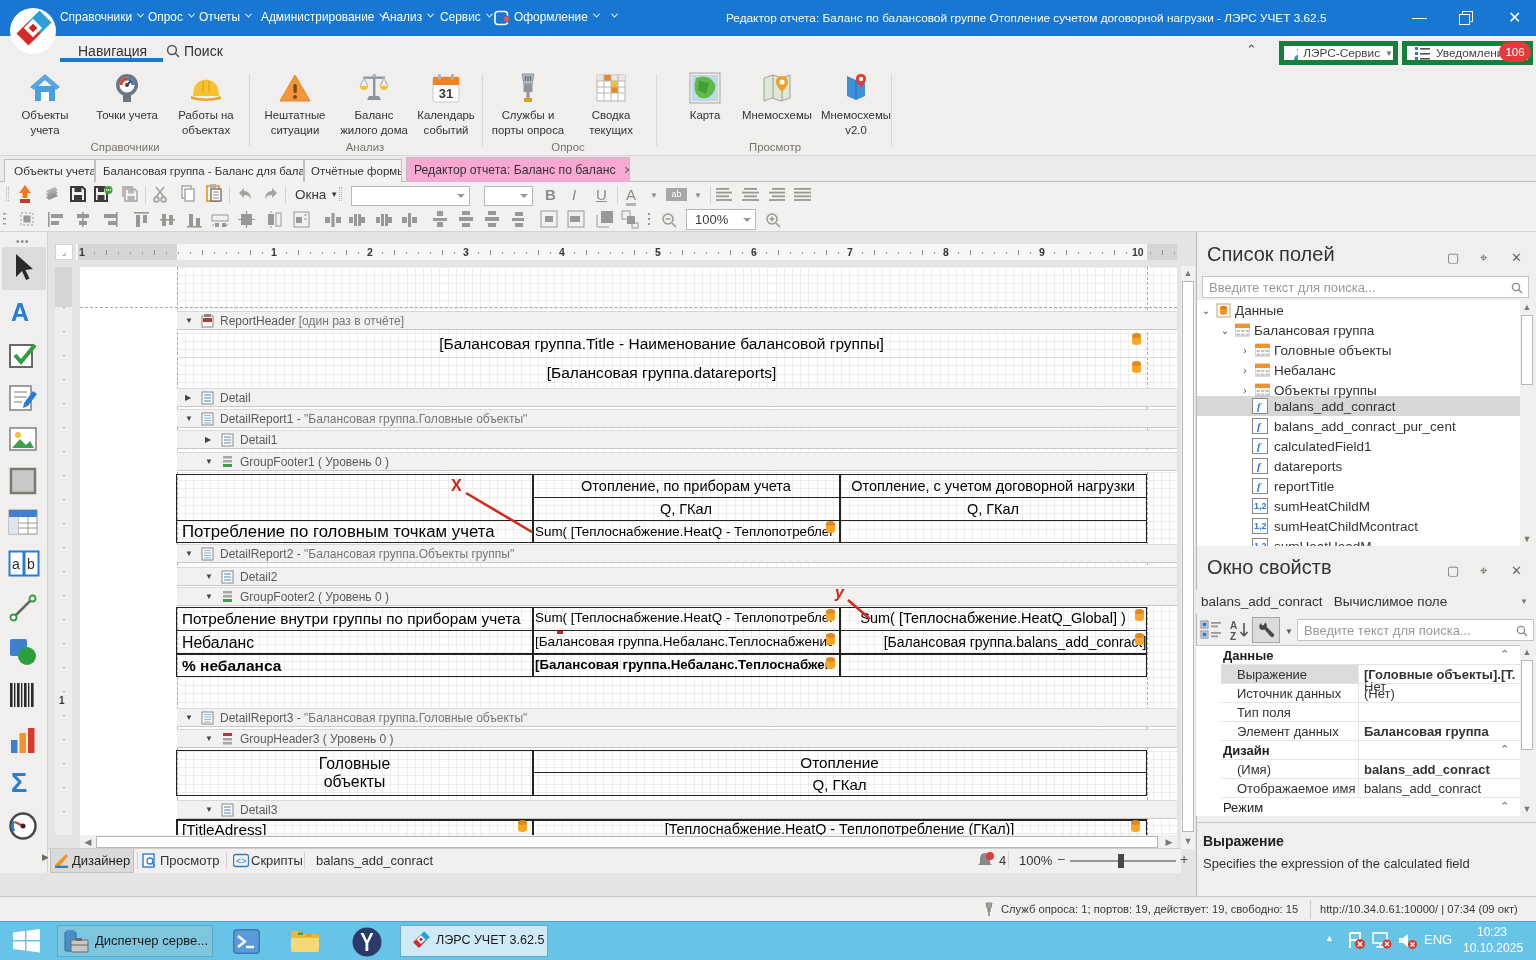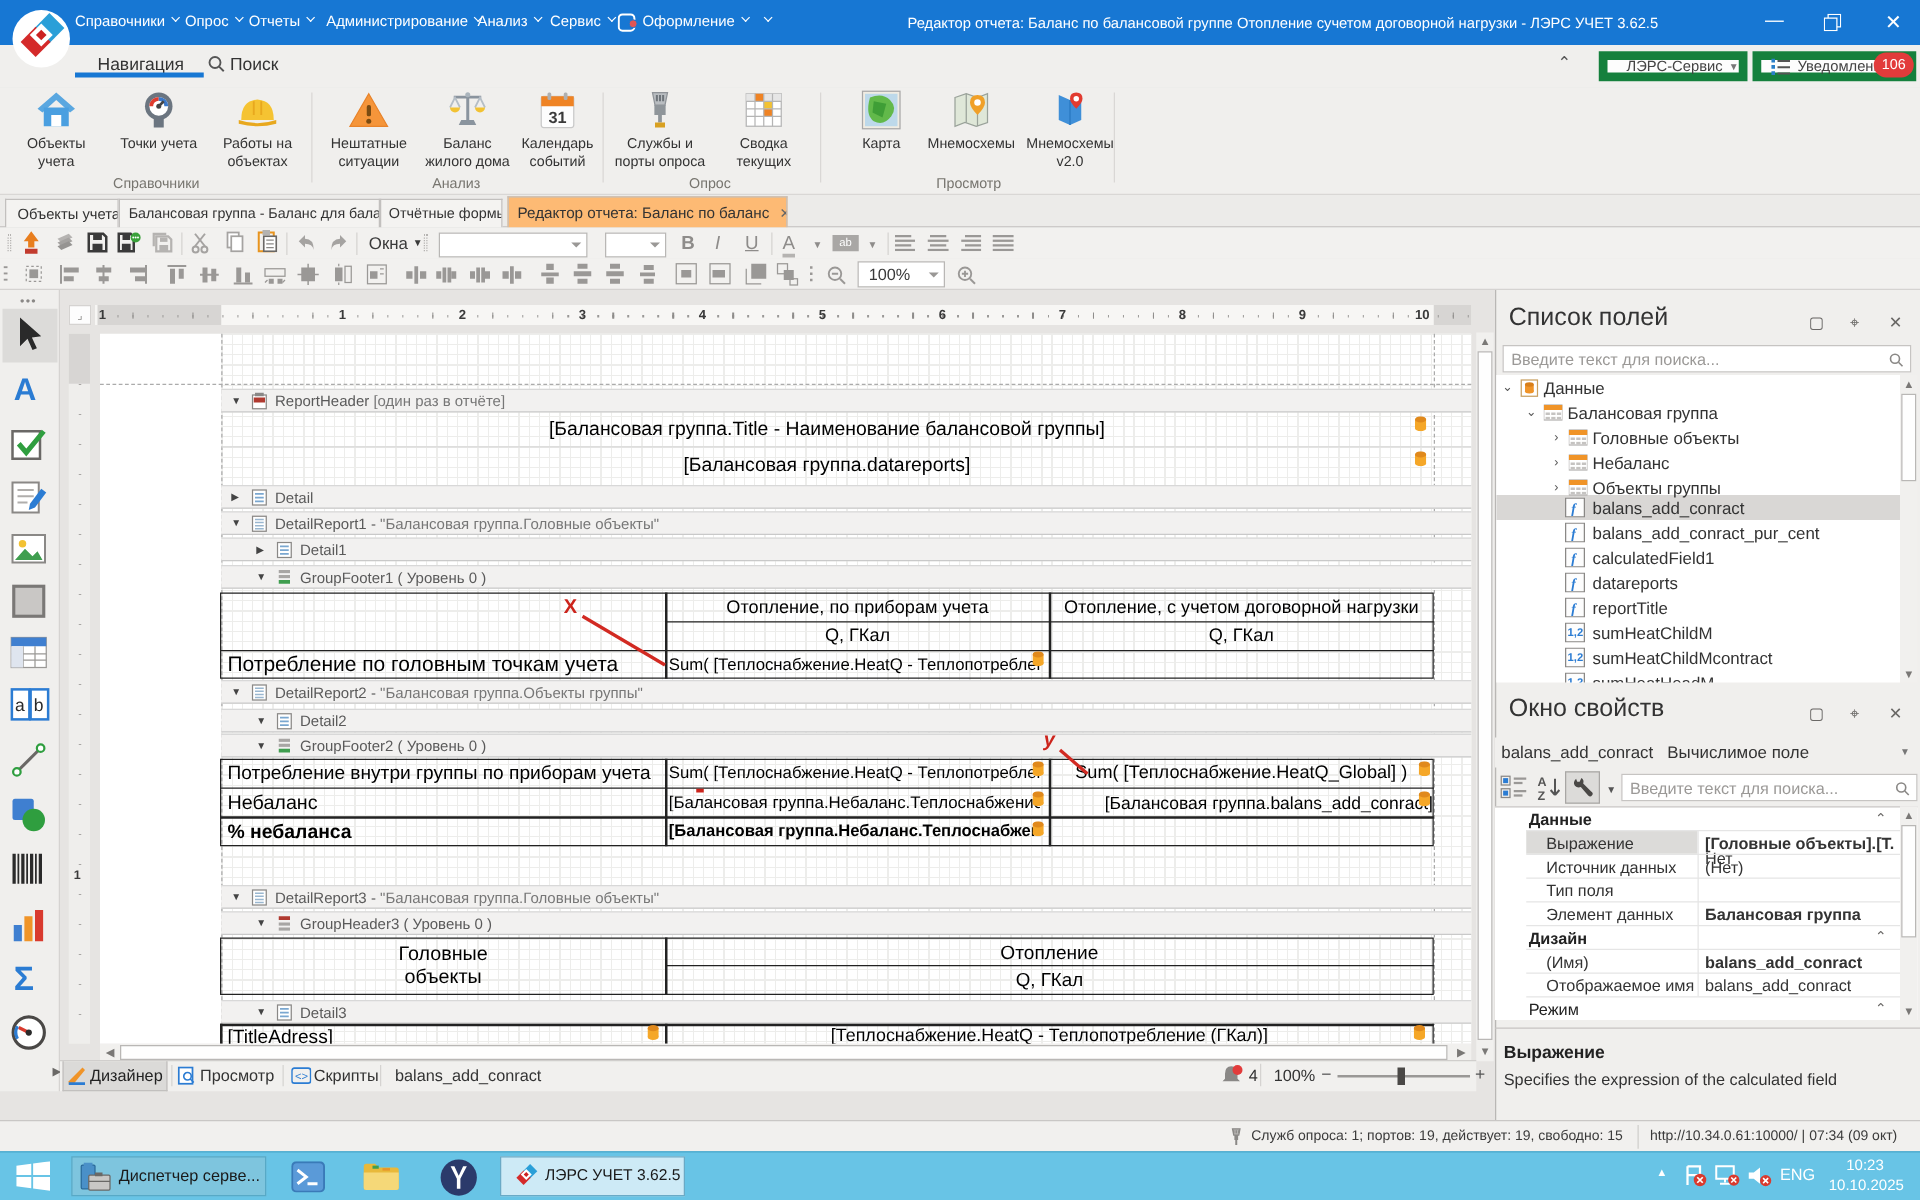--- a/index.html
+++ b/index.html
@@ -7,31 +7,31 @@
 .abs{position:absolute}
 #root{position:relative;width:1536px;height:960px;background:#e6e4e2;overflow:hidden;font-family:"Liberation Sans",sans-serif}
 
 #titlebar{left:0;top:0;width:1536px;height:36px;background:#1777d3;color:#fff}
 .menu{top:10px;font-size:11.9px;color:#fff;white-space:nowrap}
 .chev{display:inline-block;width:5px;height:5px;border-right:1.5px solid #fff;border-bottom:1.5px solid #fff;transform:rotate(45deg) translate(-1px,-1px);margin-left:6px;vertical-align:3px}
 
 #navrow{left:0;top:36px;width:1536px;height:34px;background:#f0efed}
 .navtab{top:43px;font-size:14px;color:#333}
 #navunder{left:60px;top:58px;width:103px;height:4px;background:#1777d3}
-.hbtn{top:41px;height:24px;border:7px solid #15803d;background:#fdfdfd;font-size:11.8px;color:#444;display:flex;align-items:center;white-space:nowrap}
+.hbtn{top:41px;height:24px;border:5px solid #15803d;background:#fdfdfd;font-size:11.8px;color:#444;display:flex;align-items:center;white-space:nowrap}
 
 #ribbon{left:0;top:70px;width:1536px;height:86px;background:#f0efed;border-bottom:1px solid #d9d7d5}
 .ricon{top:72px;width:34px;height:32px}
 .rlbl{top:108px;font-size:11.4px;color:#333;text-align:center;line-height:15px;white-space:nowrap}
 .rsep{top:74px;width:1px;height:72px;background:#d9d7d5}
 .rgrp{top:141px;font-size:11.4px;color:#77756f;text-align:center;white-space:nowrap}
 
 #tabrow{left:0;top:156px;width:1536px;height:26px;background:#ecebe9;border-bottom:1px solid #c2c0be}
 .dtab{top:159px;height:23px;background:#f4f3f1;border:1px solid #c2c0be;border-bottom:none;font-size:11.8px;color:#333;display:flex;align-items:center;overflow:hidden;white-space:nowrap}
-.dtab.act{top:157px;height:25px;background:#fdba74;font-size:12.2px}
+.dtab.act{top:157px;height:25px;background:#f9a8d4;font-size:12.2px}
 
 #tb1{left:0;top:182px;width:1536px;height:25px;background:#f2f1ef}
 #tb2{left:0;top:207px;width:1536px;height:25px;background:#f2f1ef;border-bottom:1px solid #d5d3d1}
 .tsep{width:1px;height:18px;background:#d5d3d1}
 .grip{width:3px;height:14px;border-left:1px dotted #b5b3b1;border-right:1px dotted #b5b3b1}
 .combo{background:#fff;border:1px solid #b9b7b5;height:20px}
 .cArr{position:absolute;right:4px;top:7px;width:0;height:0;border-left:4px solid transparent;border-right:4px solid transparent;border-top:4px solid #9a9896}
 .rn{top:2px;font-size:10.5px;font-weight:bold;color:#3a3a3a}
 
 #ltools{left:0;top:232px;width:48px;height:641px;background:#f0efed;border-right:1px solid #d5d3d1}

